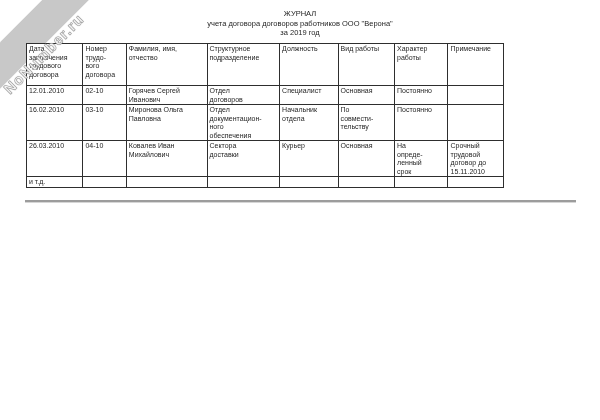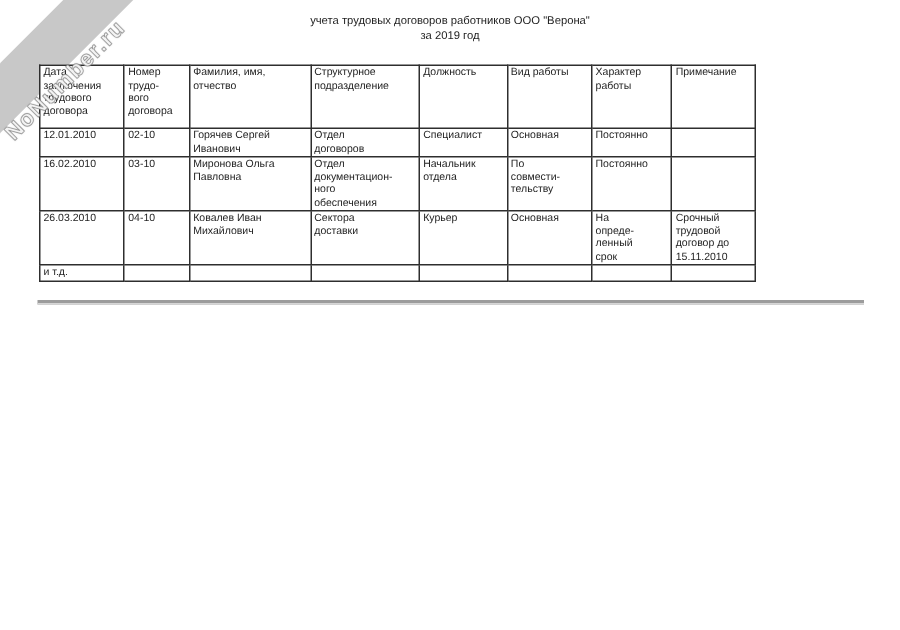--- a/index.html
+++ b/index.html
@@ -96,21 +96,22 @@
 </style>
 </head>
 <body>
 
 <div class="page">
 
   <div class="wm-ribbon"></div>
   <div class="wm-text">NoNumber.ru</div>
 
   <div class="title-block">
-    <div>учета трудовых договоров работников ООО "Верона"</div>
+    <div>ЖУРНАЛ</div>
+    <div>учета договора договоров работников ООО "Верона"</div>
     <div>за 2019 год</div>
   </div>
 
   <table class="journal">
     <colgroup>
       <col class="c0">
         <col class="c1">
         <col class="c2">
         <col class="c3">
       <col class="c4">

